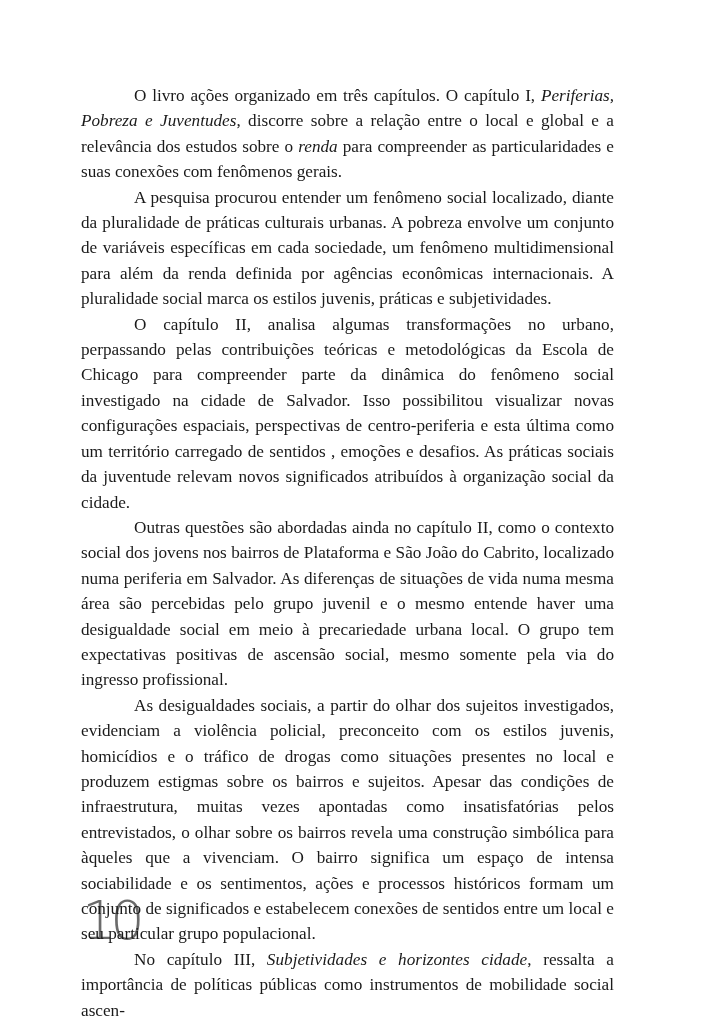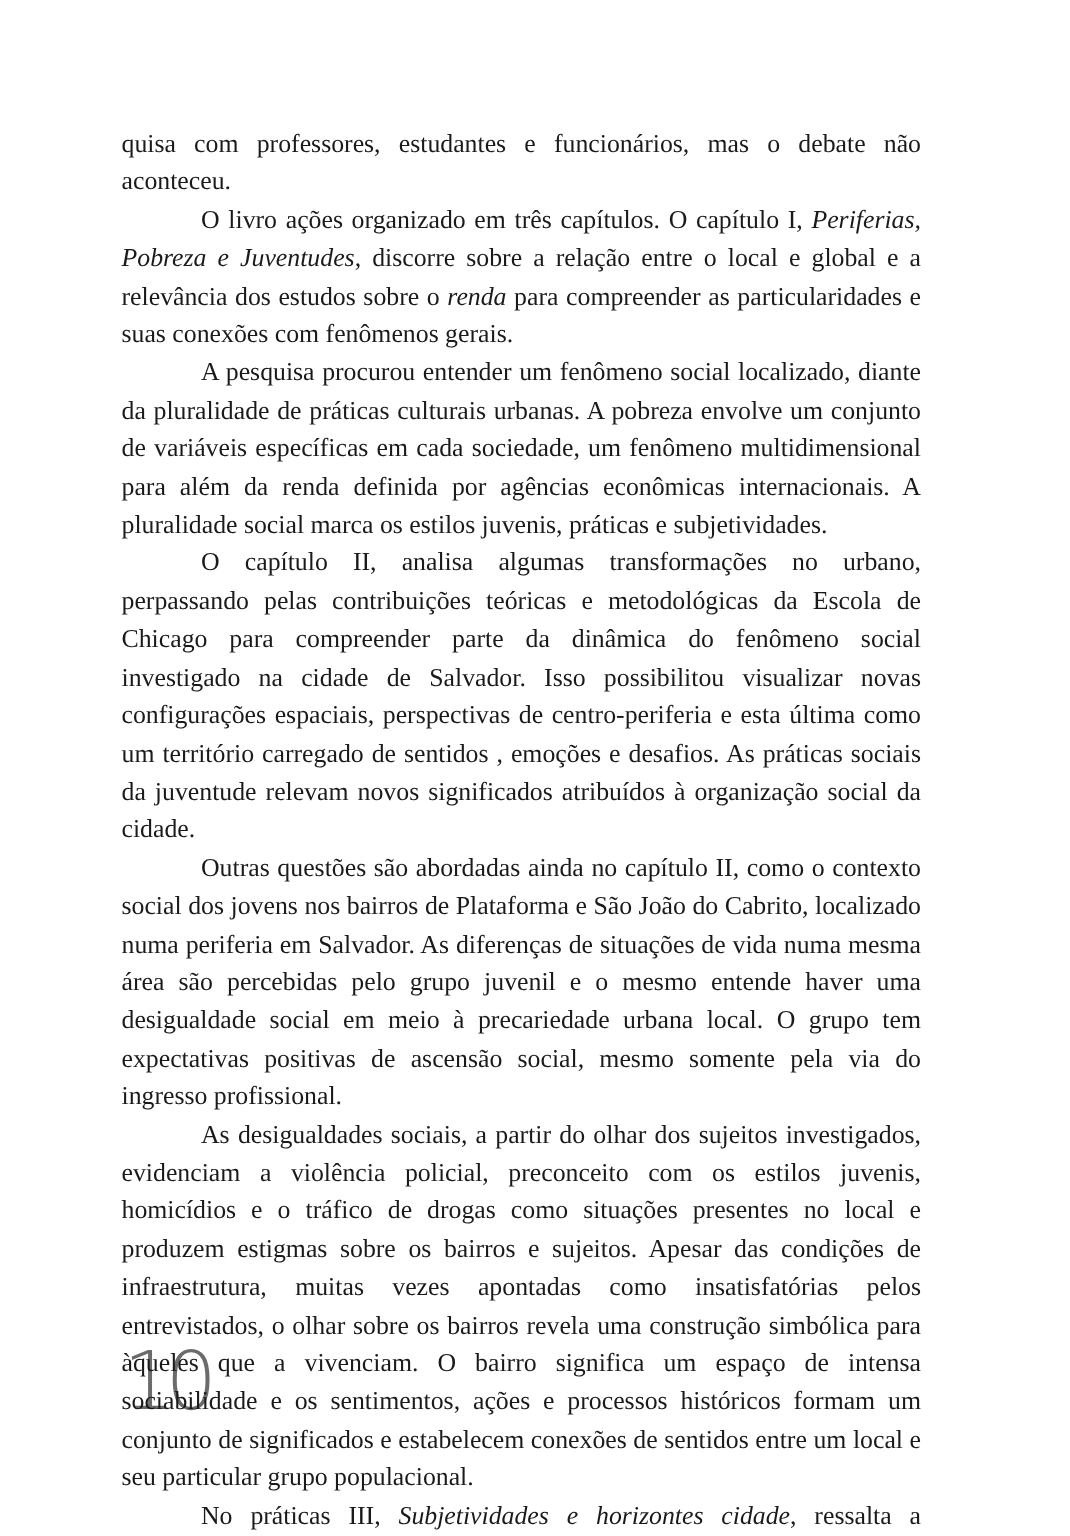--- a/index.html
+++ b/index.html
@@ -22,20 +22,19 @@
     z-index: 0;
   }
   .page { z-index: 1; }
 </style>
 </head>
 <body>
 
 <div class="page-number">10</div>
 
 <div class="page">
-  <p class="noindent"><span>quisa com professores, estudantes e funcionários, mas o debate não aconteceu.</span></p>
   <p class="indent"><span>O livro ações organizado em três capítulos. O capítulo I, </span><em>Periferias, Pobreza e Juventudes</em><span>, discorre sobre a relação entre o local e global e a relevância dos estudos sobre o </span><em>renda</em><span> para compreender as particularidades e suas conexões com fenômenos gerais.</span></p>
   <p class="indent"><span>A pesquisa procurou entender um fenômeno social localizado, diante da pluralidade de práticas culturais urbanas. A pobreza envolve um conjunto de variáveis específicas em cada sociedade, um fenômeno multidimensional para além da renda definida por agências econômicas internacionais. A pluralidade social marca os estilos juvenis, práticas e subjetividades.</span></p>
   <p class="indent"><span>O capítulo II, analisa algumas transformações no urbano, perpassando pelas contribuições teóricas e metodológicas da Escola de Chicago para compreender parte da dinâmica do fenômeno social investigado na cidade de Salvador. Isso possibilitou visualizar novas configurações espaciais, perspectivas de centro-periferia e esta última como um território carregado de sentidos , emoções e desafios. As práticas sociais da juventude relevam novos significados atribuídos à organização social da cidade.</span></p>
   <p class="indent"><span>Outras questões são abordadas ainda no capítulo II, como o contexto social dos jovens nos bairros de Plataforma e São João do Cabrito, localizado numa periferia em Salvador. As diferenças de situações de vida numa mesma área são percebidas pelo grupo juvenil e o mesmo entende haver uma desigualdade social em meio à precariedade urbana local. O grupo tem expectativas positivas de ascensão social, mesmo somente pela via do ingresso profissional.</span></p>
   <p class="indent"><span>As desigualdades sociais, a partir do olhar dos sujeitos investigados, evidenciam a violência policial, preconceito com os estilos juvenis, homicídios e o tráfico de drogas como situações presentes no local e produzem estigmas sobre os bairros e sujeitos. Apesar das condições de infraestrutura, muitas vezes apontadas como insatisfatórias pelos entrevistados, o olhar sobre os bairros revela uma construção simbólica para àqueles que a vivenciam. O bairro significa um espaço de intensa sociabilidade e os sentimentos, ações e processos históricos formam um conjunto de significados e estabelecem conexões de sentidos entre um local e seu particular grupo populacional.</span></p>
-  <p class="indent"><span>No práticas III, </span><em>Subjetividades e horizontes cidade</em><span>, ressalta a importância de políticas públicas como instrumentos de mobilidade social ascen-</span></p>
+  <p class="indent"><span>No capítulo III, </span><em>Subjetividades e horizontes cidade</em><span>, ressalta a importância de políticas públicas como instrumentos de mobilidade social ascen-</span></p>
 </div>
 
 </body></html>

